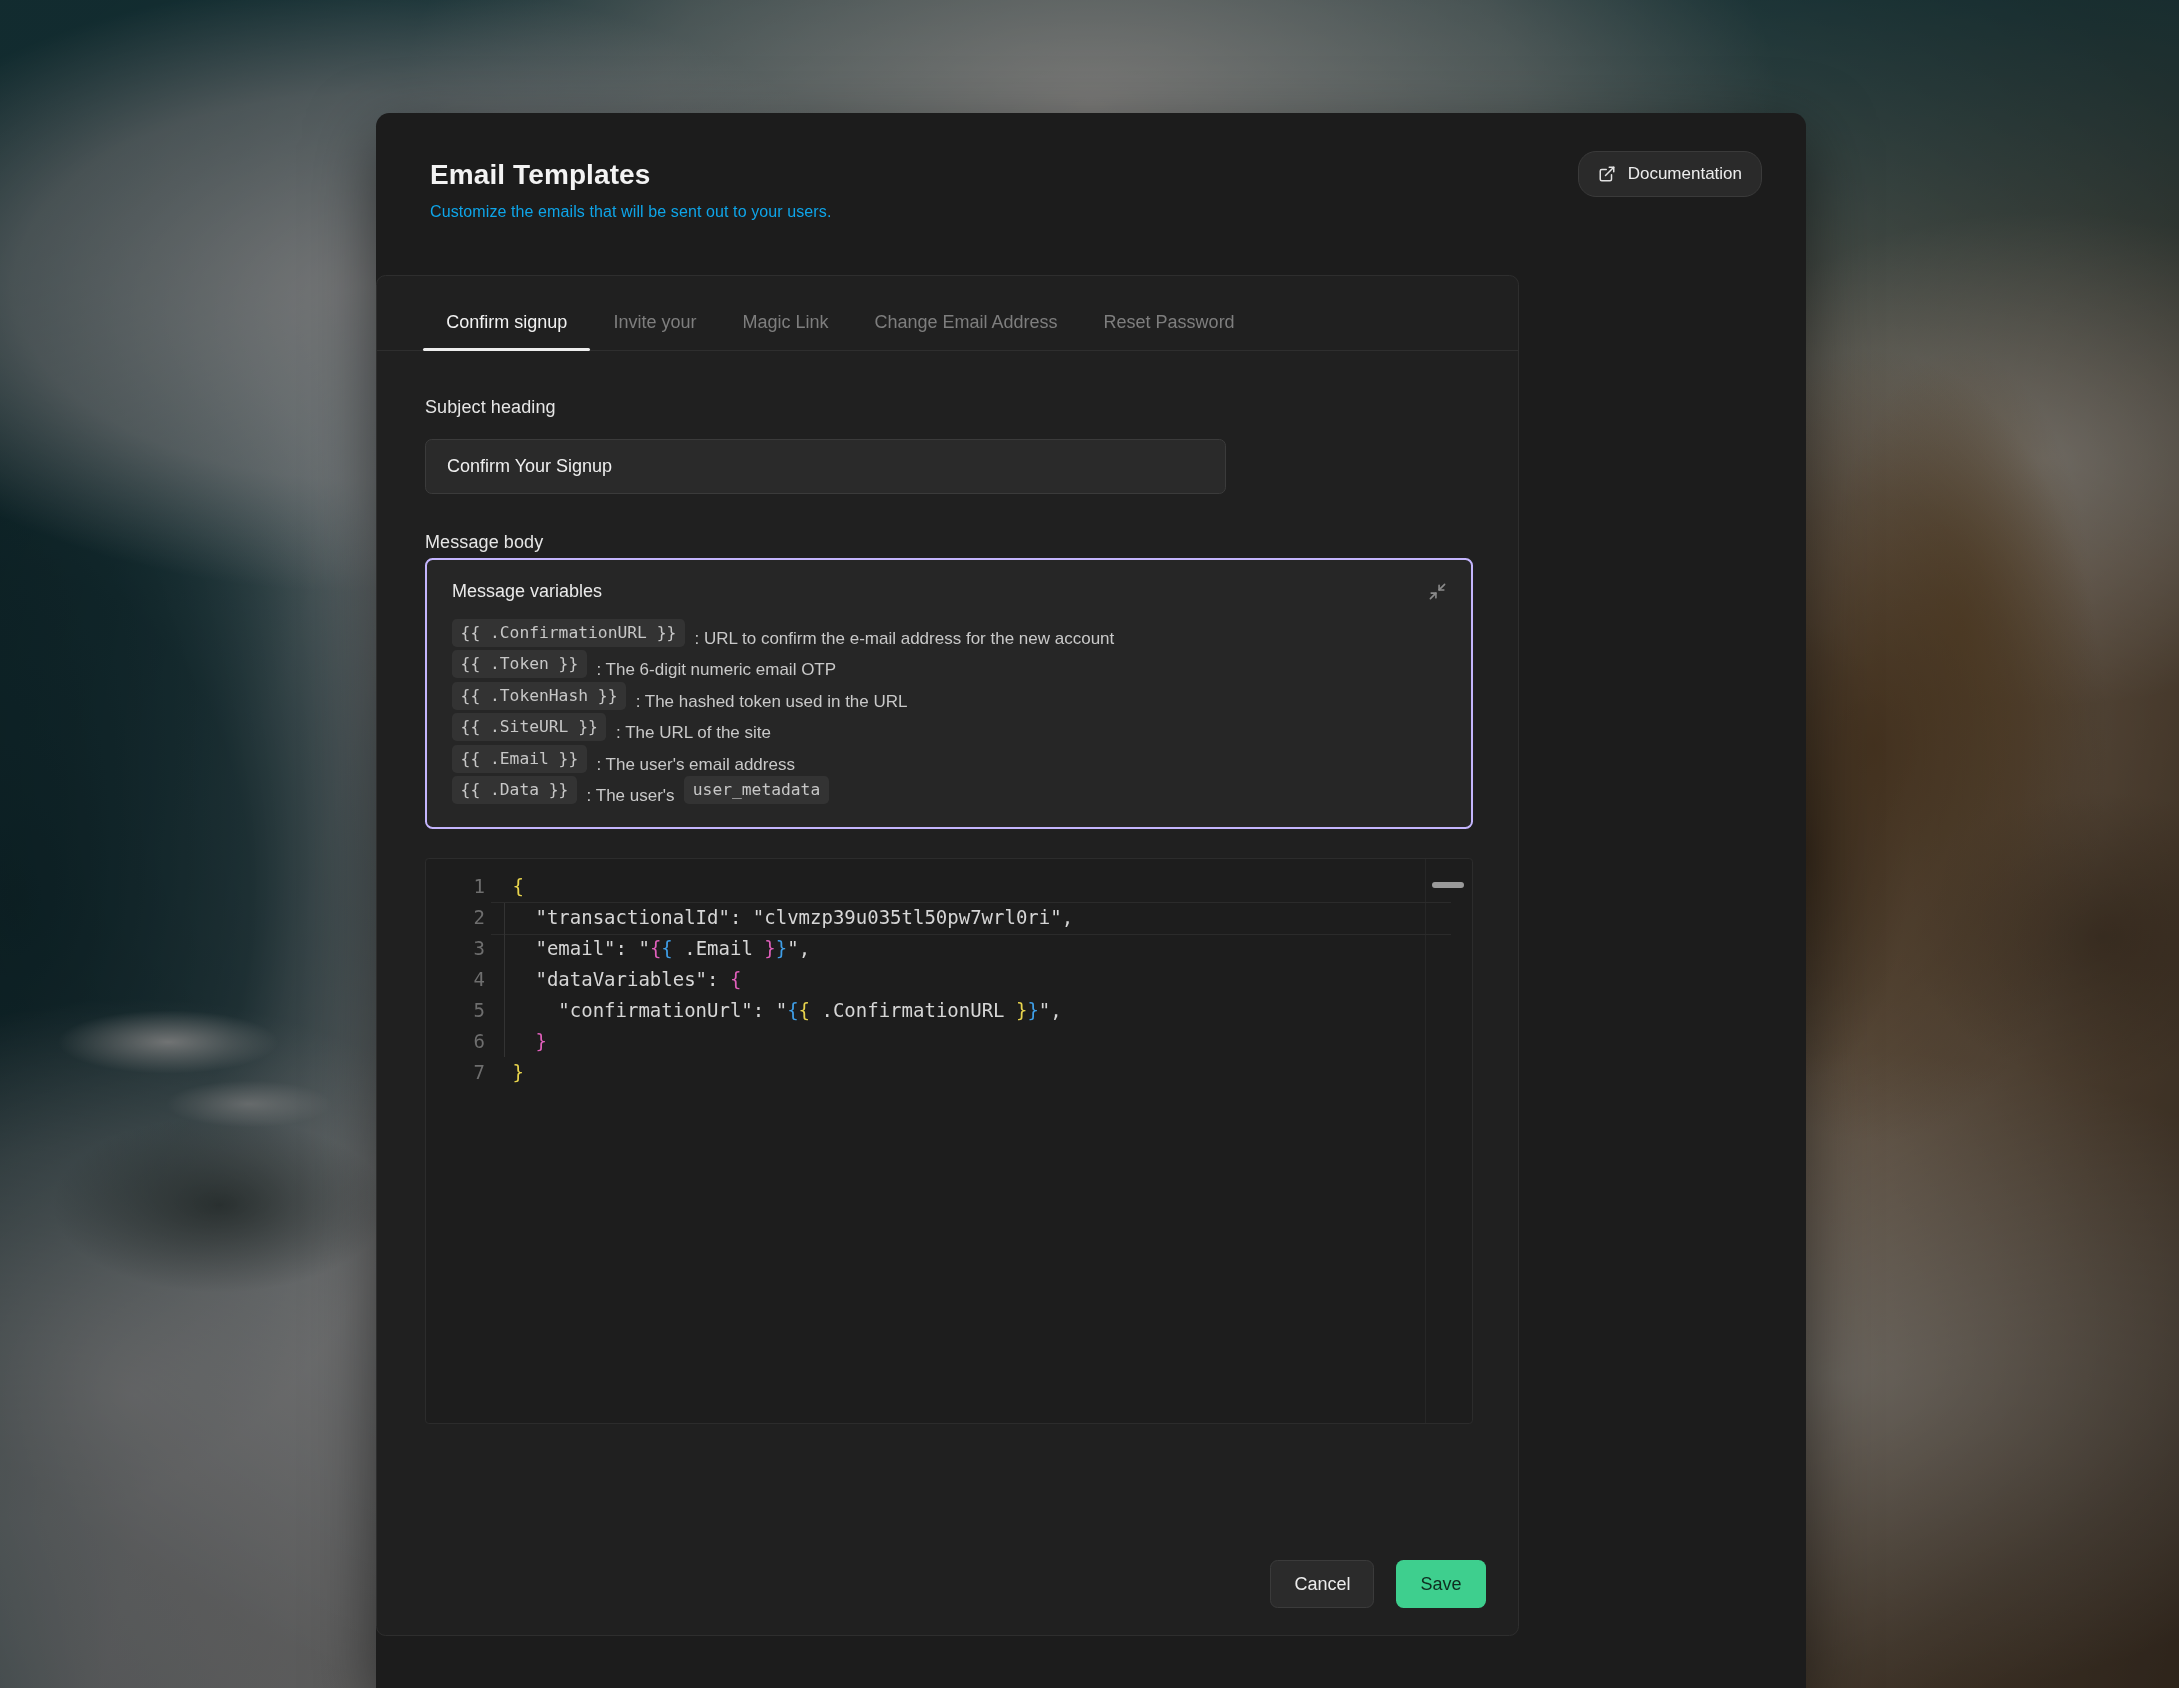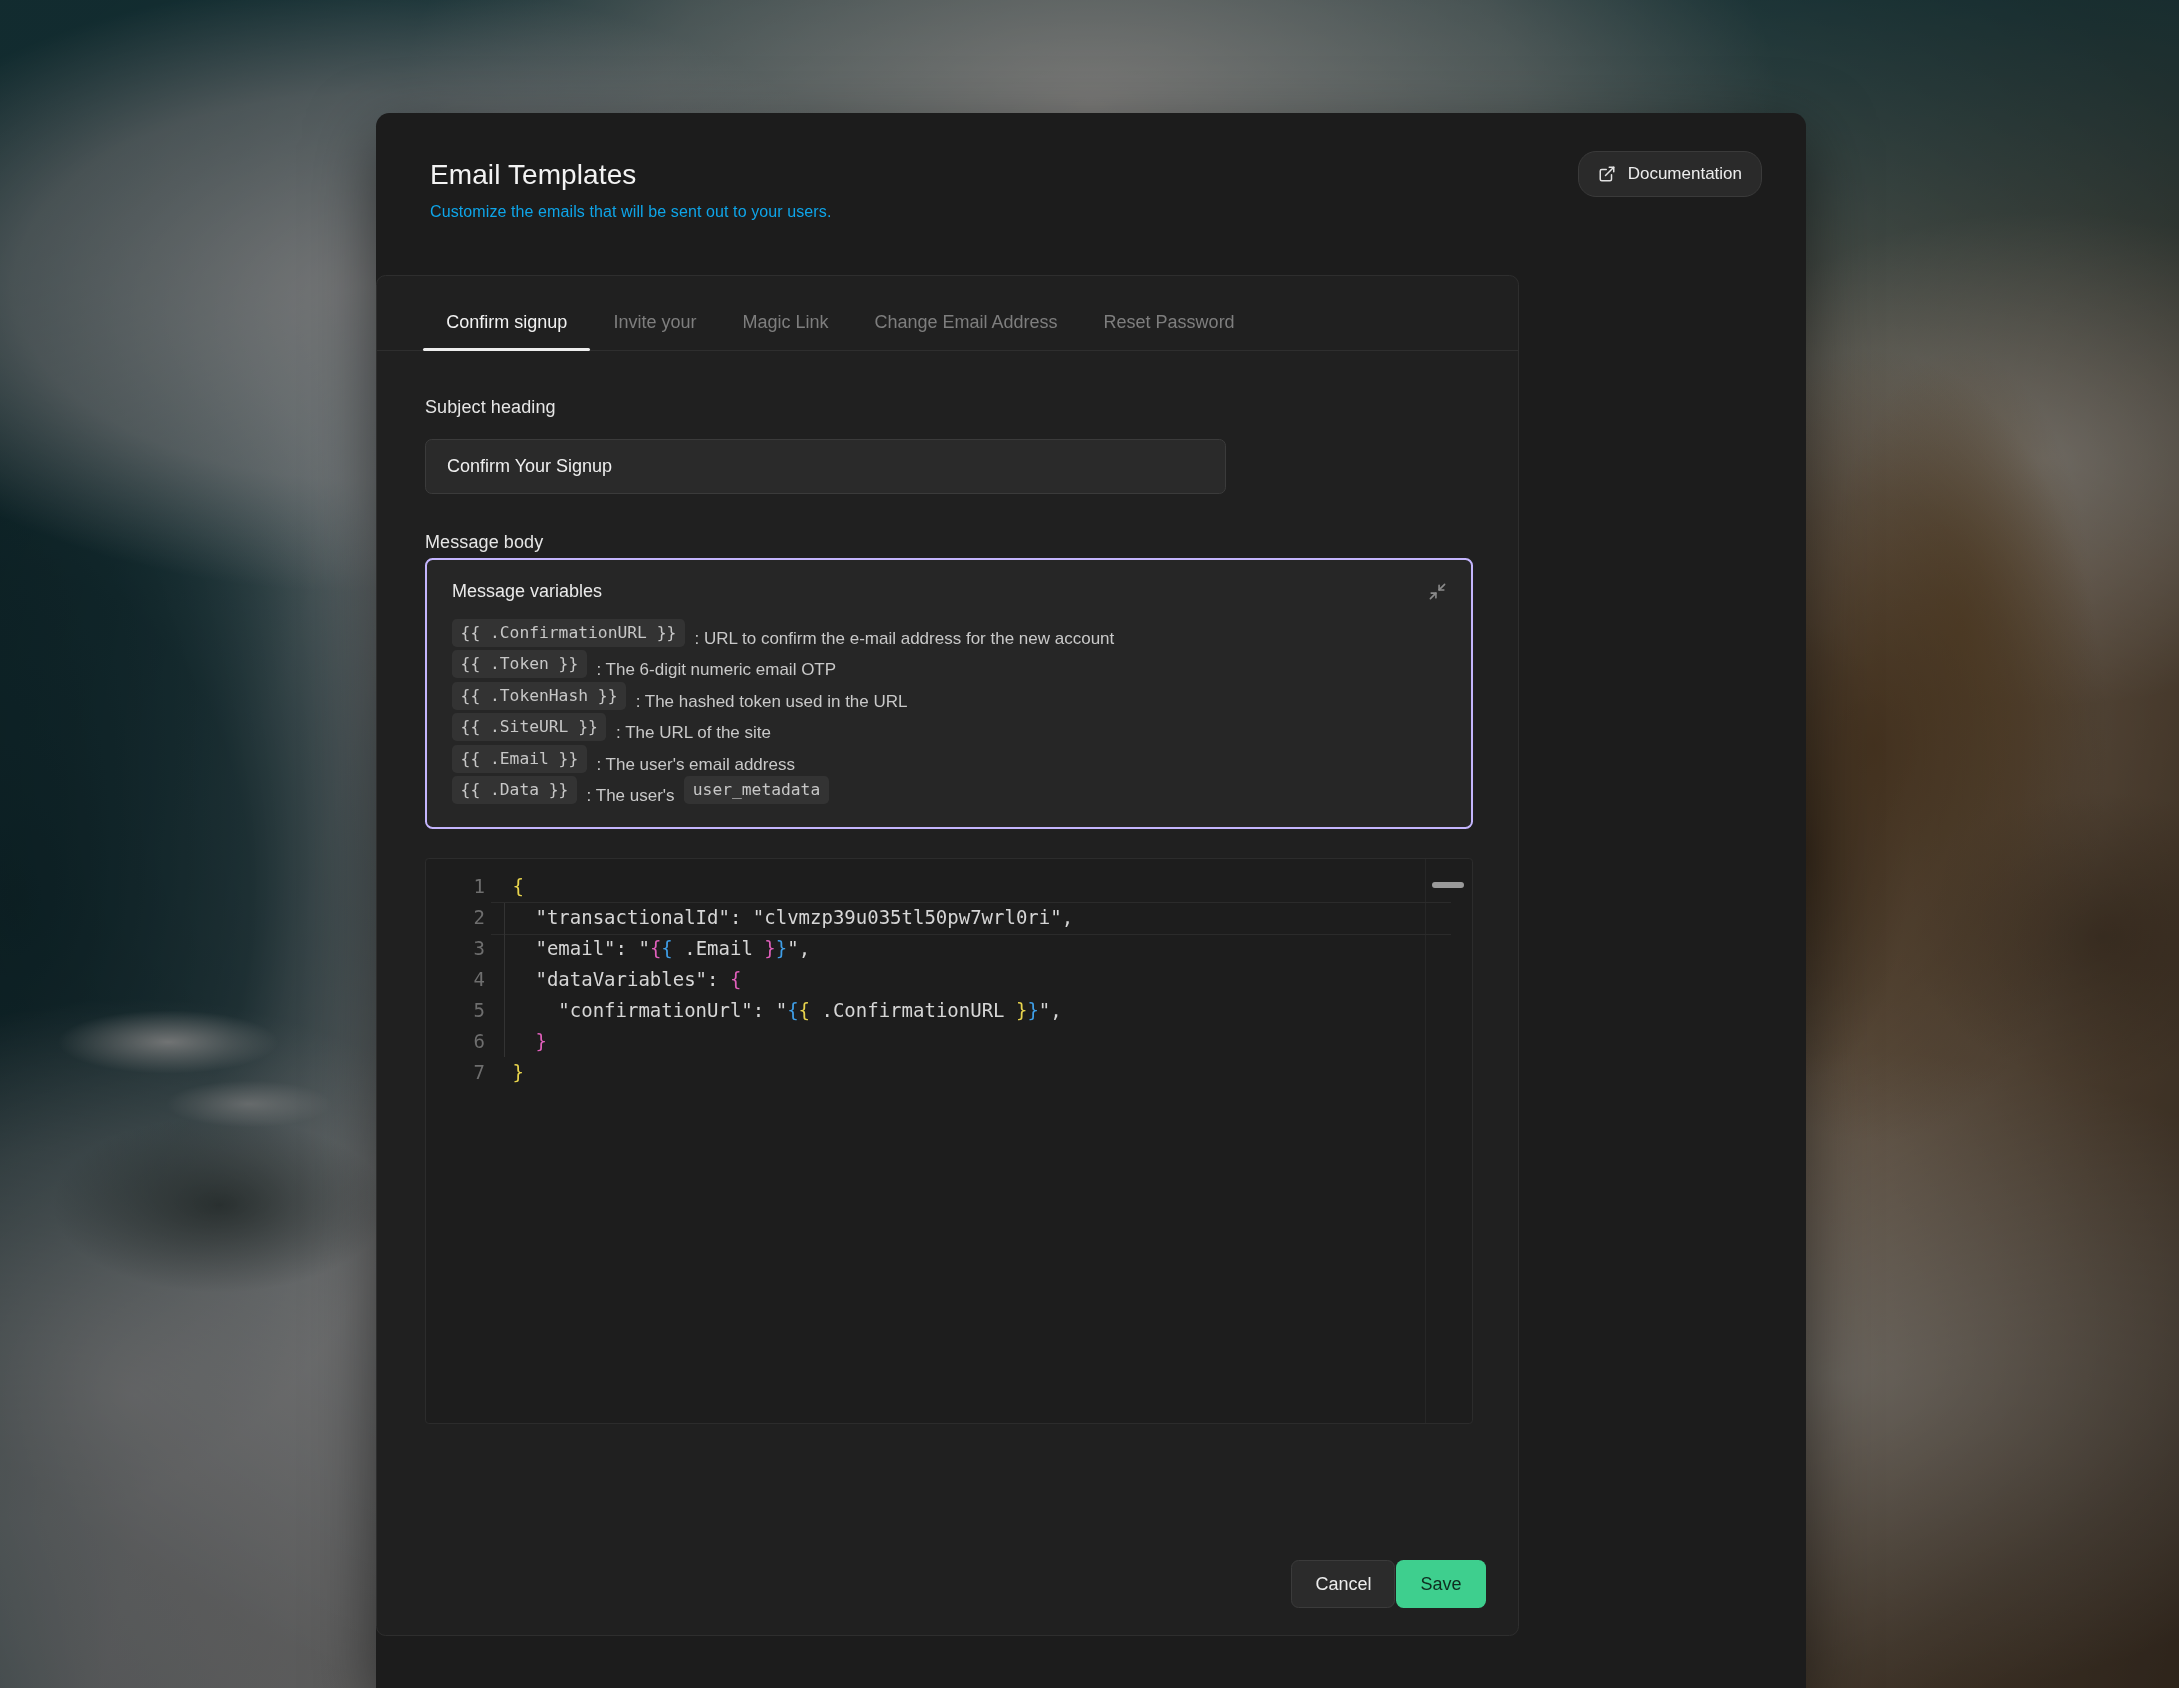--- a/index.html
+++ b/index.html
@@ -74,21 +74,21 @@
     left: 376px; top: 113px;
     width: 1430px; height: 1575px;
     background: #1c1c1c;
     border-radius: 13.4px 13.4px 0 0;
     box-shadow: 0 23px 67px rgba(0,0,0,.55);
     overflow: hidden;
   }
 
   .dlg-header { padding: 46px 54px 0 54px; position: relative; }
   .dlg-title {
-    font-size: 28px; font-weight: 400; color: #f3f3f3; letter-spacing: 0.1px;
+    font-size: 28px; font-weight: 700; color: #f3f3f3; letter-spacing: 0.1px;
   }
   .dlg-subtitle {
     margin-top: 11.5px; font-size: 16px; color: #0ea5e9; letter-spacing: 0.1px;
   }
 
   .doc-btn {
     position: absolute; right: 44px; top: 38px;
     display: flex; align-items: center; gap: 11.5px;
     height: 46px; padding: 0 19px;
     background: #2a2a2a; border: 1px solid #3a3a3a;
@@ -223,21 +223,21 @@
     width: 32.5px; height: 5.7px; background: #9a9a9a; border-radius: 2.9px;
   }
   .ed-minimap-div {
     position: absolute; right: 46px; top: 0; bottom: 0;
     width: 1px; background: #272727;
   }
 
   
   .card-footer {
     position: absolute; right: 32.5px; bottom: 27px;
-    display: flex; align-items: center; gap: 1px;
+    display: flex; align-items: center; gap: 22px;
   }
   .btn {
     height: 48px; padding: 0 23px;
     border-radius: 7.6px; font-size: 18px;
     display: flex; align-items: center; justify-content: center;
     cursor: pointer; border: 1px solid transparent;
   }
   .btn-cancel { background: #2b2b2b; border-color: #3b3b3b; color: #ececec; }
   .btn-save { background: #3ecf8e; color: #0f2d20; font-weight: 500; }
 </style>

